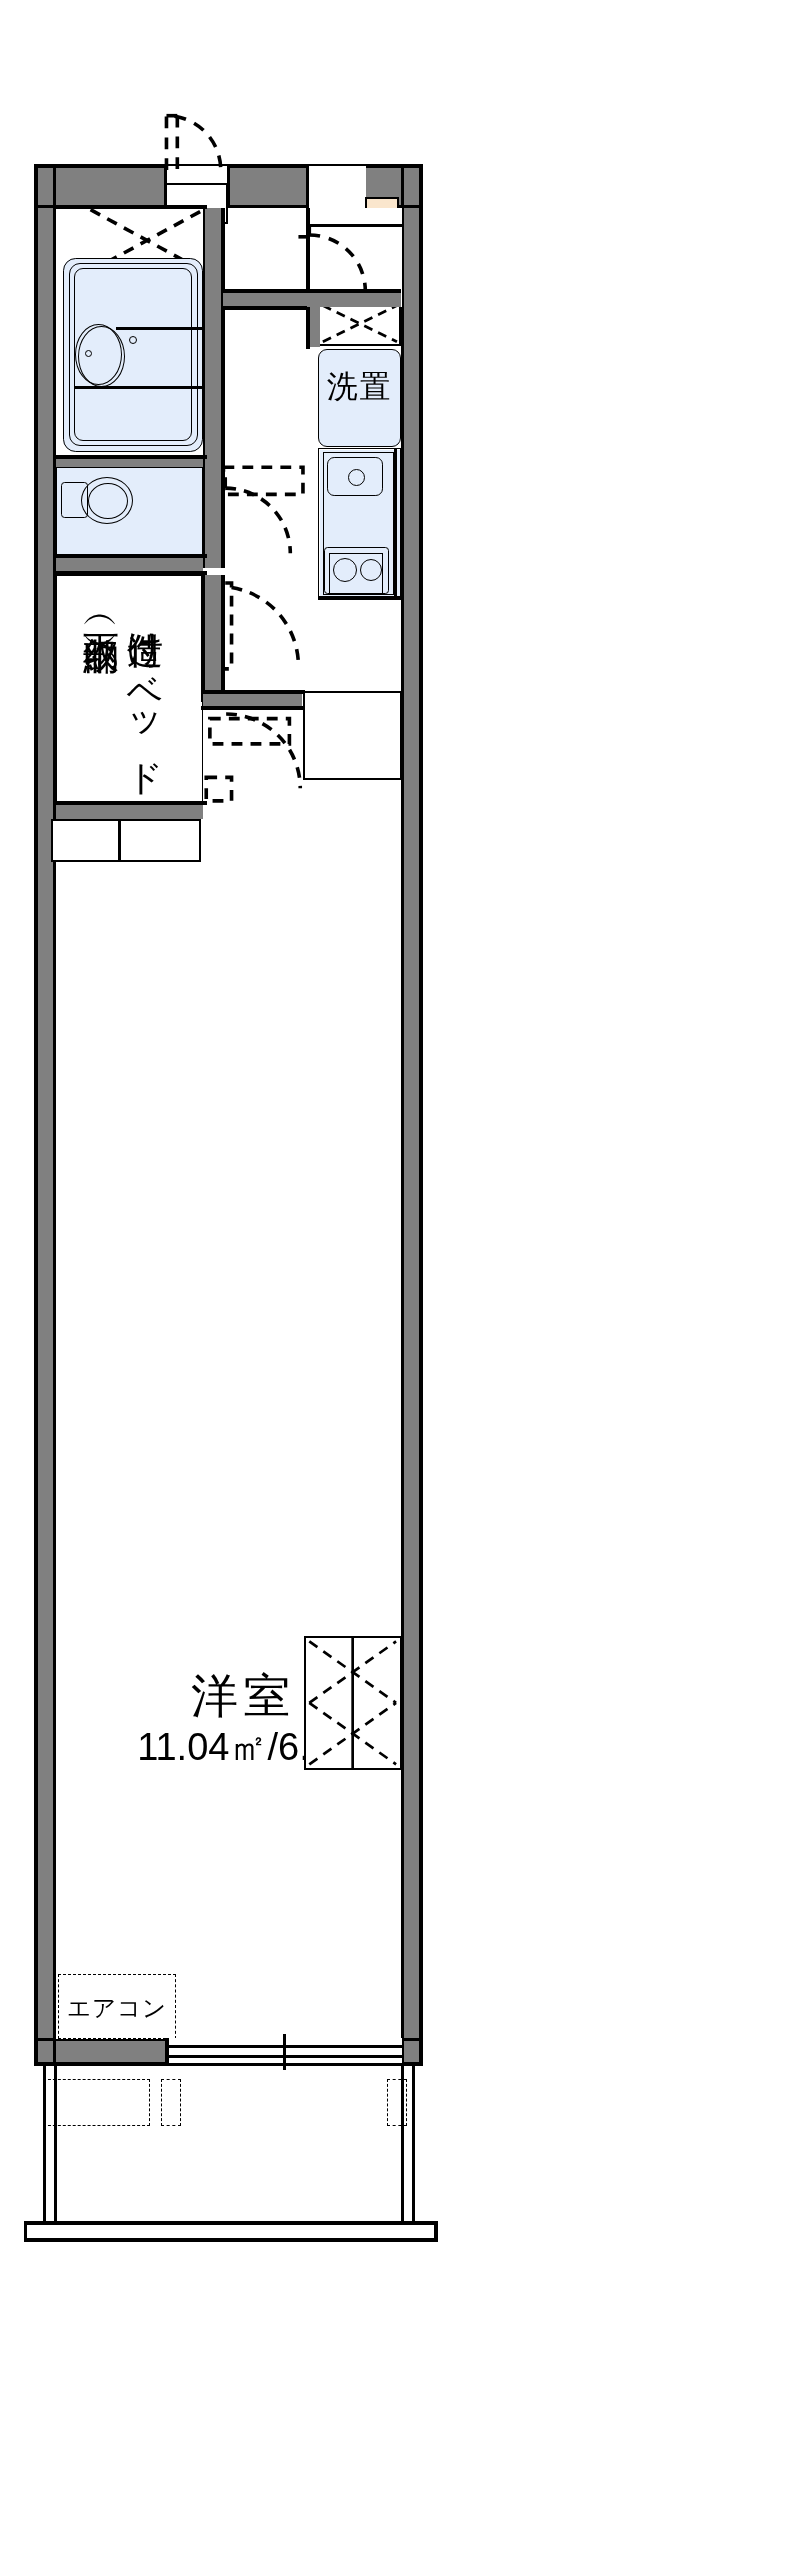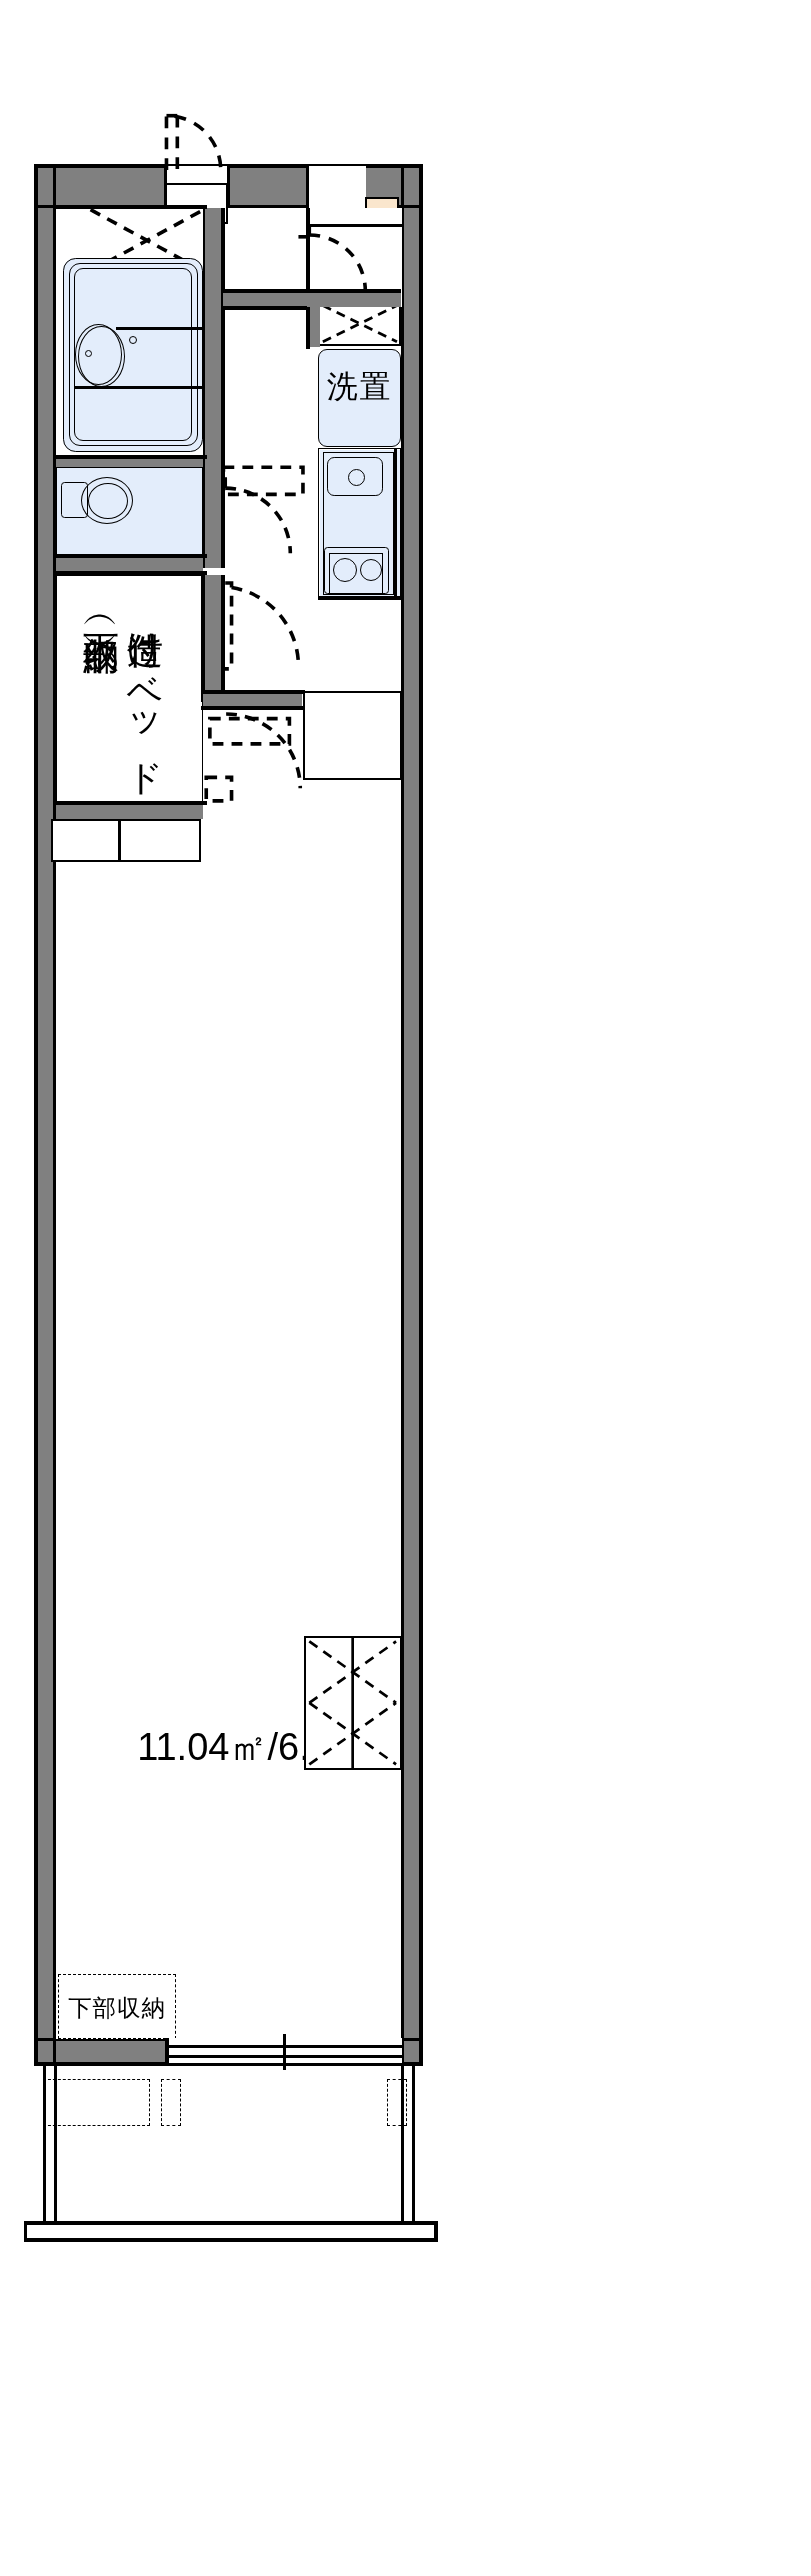--- a/index.html
+++ b/index.html
@@ -194,33 +194,34 @@
     <rect x="232" y="795" width="88" height="28" fill="none" stroke="#000" stroke-width="4" stroke-dasharray="12,9"></rect>
     <path d="M250,790 A82,82 0 0 1 332,872" fill="none" stroke="#000" stroke-width="4" stroke-dasharray="12,9"></path>
     <rect x="228" y="860" width="28" height="26" fill="none" stroke="#000" stroke-width="4" stroke-dasharray="12,9"></rect>
   </svg>
 
   <div class="white" style="left:56px;top:819px;width:345px;height:1220px;"></div>
 
   <div class="box" style="left:51px;top:819px;width:150px;height:43px;"></div>
   <div class="line" style="left:118px;top:819px;width:2.7px;height:43px;"></div>
 
+  <div class="htext ctr" style="left:108px;top:1665px;width:271px;font-size:47px;letter-spacing:5.4px;">洋室</div>
   <div class="htext ctr" style="left:90px;top:1722px;width:307px;font-size:38px;letter-spacing:0px;">11.04㎡/6.8J</div>
 
   <div class="box" style="left:304px;top:1636px;width:98px;height:134px;"></div>
   <svg style="left:0;top:0;width:812px;height:2576px;" viewBox="0 0 898 2850" width="812" height="2576">
     <line x1="342" y1="1816" x2="438" y2="1884" stroke="#000" stroke-width="3" stroke-dasharray="11,8"></line>
     <line x1="342" y1="1884" x2="438" y2="1816" stroke="#000" stroke-width="3" stroke-dasharray="11,8"></line>
     <line x1="342" y1="1884" x2="438" y2="1952" stroke="#000" stroke-width="3" stroke-dasharray="11,8"></line>
     <line x1="342" y1="1952" x2="438" y2="1884" stroke="#000" stroke-width="3" stroke-dasharray="11,8"></line>
     <line x1="390" y1="1810" x2="390" y2="1958" stroke="#000" stroke-width="3"></line>
   </svg>
 
   <div class="dash" style="left:58px;top:1974px;width:118px;height:65px;"></div>
-  <div class="htext ctr" style="left:58px;top:1992px;width:118px;font-size:23.5px;letter-spacing:0.9px;">下部収納</div>
+  <div class="htext ctr" style="left:58px;top:1992px;width:118px;font-size:23.5px;letter-spacing:0.9px;">エアコン</div>
 
   <div class="white" style="left:167px;top:2038px;width:235px;height:25px;"></div>
   <div class="line" style="left:167px;top:2045px;width:235px;height:2.7px;"></div>
   <div class="line" style="left:167px;top:2055px;width:235px;height:2.7px;"></div>
   <div class="line" style="left:283px;top:2034px;width:2.7px;height:36px;"></div>
   <div class="line" style="left:165px;top:2038px;width:3.6px;height:25px;"></div>
 
   <div class="line" style="left:43px;top:2065px;width:2.7px;height:158px;"></div>
   <div class="line" style="left:54px;top:2065px;width:2.7px;height:158px;"></div>
   <div class="line" style="left:401px;top:2065px;width:2.7px;height:158px;"></div>

